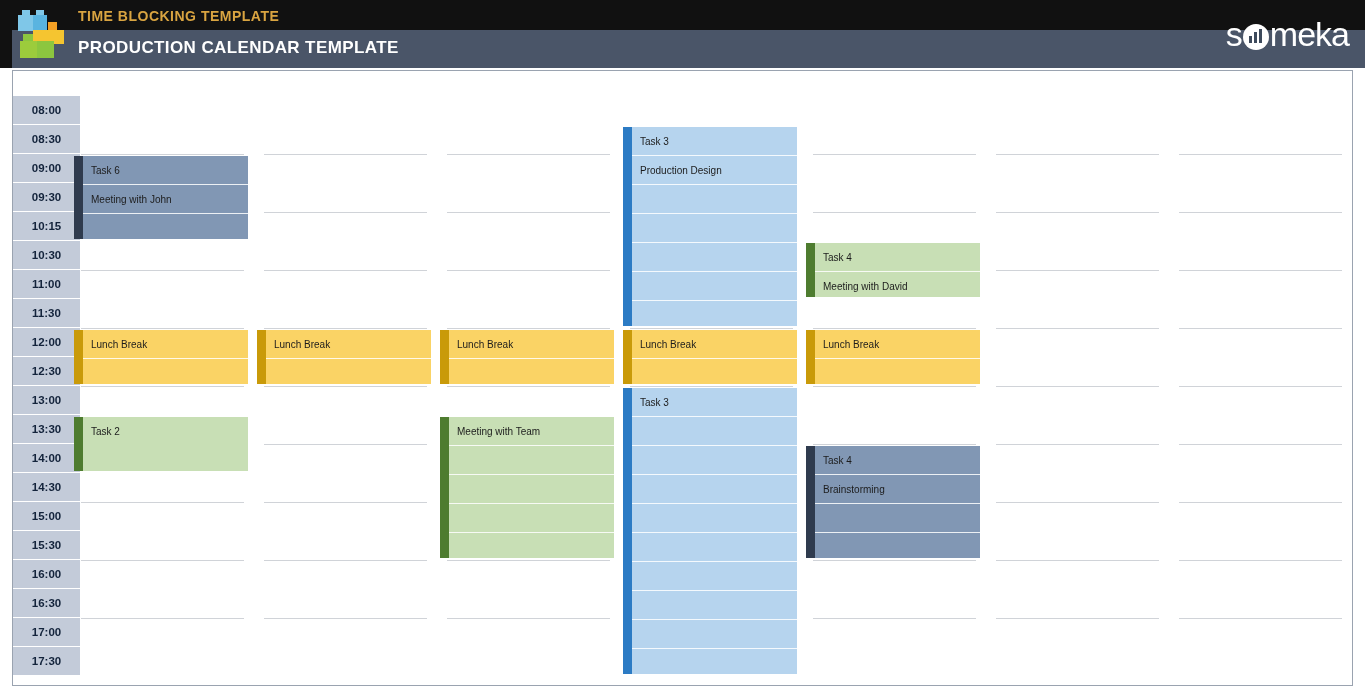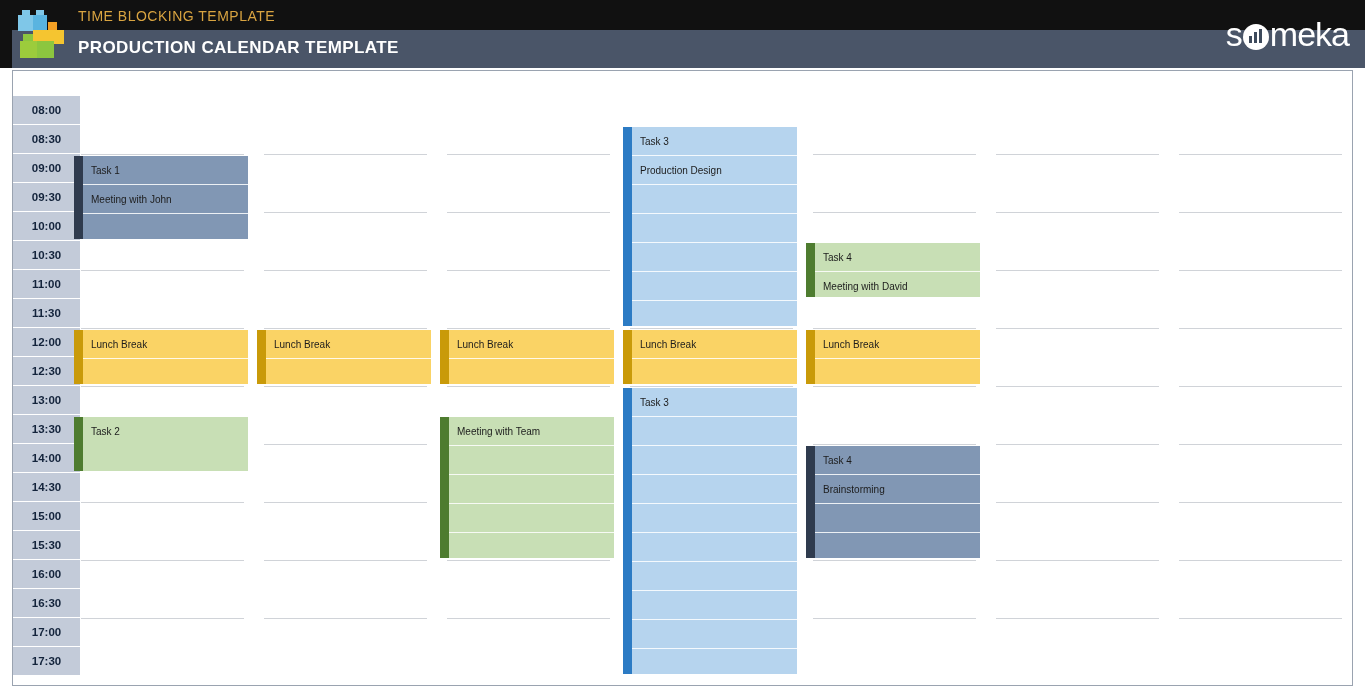--- a/index.html
+++ b/index.html
@@ -29,21 +29,21 @@
     position: absolute; left: 0; top: 0; width: 12px; height: 68px;
     background: #111111;
   }
   .logo {
     position: absolute; left: 14px; top: 6px;
     width: 54px; height: 56px;
   }
   .logo .blk { position: absolute; }
   .title-small {
     position: absolute; left: 78px; top: 6px;
-    font-size: 14px; font-weight: normal;
+    font-size: 14px; font-weight: bold;
     color: #d9a441; letter-spacing: .5px;
     line-height: 20px;
   }
   .title-main {
     position: absolute; left: 78px; top: 36px;
     font-size: 17px; font-weight: bold;
     color: #ffffff; letter-spacing: .4px;
     line-height: 24px;
     text-align: center;
   }
@@ -181,21 +181,21 @@
 
 <div class="sheet">
   <div class="corner-cell"></div>
 
   <div class="gridbody">
     <div class="timecol" id="timecol">
         <div class="timecell">08:00</div>
         <div class="timecell">08:30</div>
         <div class="timecell">09:00</div>
         <div class="timecell">09:30</div>
-        <div class="timecell">10:00</div>
+        <div class="timecell">10:15</div>
         <div class="timecell">10:30</div>
         <div class="timecell">11:00</div>
         <div class="timecell">11:30</div>
         <div class="timecell">12:00</div>
         <div class="timecell">12:30</div>
         <div class="timecell">13:00</div>
         <div class="timecell">13:30</div>
         <div class="timecell">14:00</div>
         <div class="timecell">14:30</div>
         <div class="timecell">15:00</div>
@@ -212,21 +212,21 @@
             <div class="slotline" style="top: 116px;"></div>
             <div class="slotline" style="top: 174px;"></div>
             <div class="slotline" style="top: 232px;"></div>
             <div class="slotline" style="top: 290px;"></div>
             <div class="slotline" style="top: 348px;"></div>
             <div class="slotline" style="top: 406px;"></div>
             <div class="slotline" style="top: 464px;"></div>
             <div class="slotline" style="top: 522px;"></div>
           </div>
           <div class="ev blue" style="top: 60px; height: 83px;">
-            <div class="ev-row">Task 1</div>
+            <div class="ev-row">Task 6</div>
             <div class="ev-row">Meeting with John</div>
             <div class="ev-row"></div>
           </div>
           <div class="ev yellow" style="top: 234px; height: 54px;">
             <div class="ev-row">Lunch Break</div>
             <div class="ev-row"></div>
           </div>
           <div class="ev green" style="top: 321px; height: 54px;">
             <div class="ev-row">Task 2</div>
           </div>

